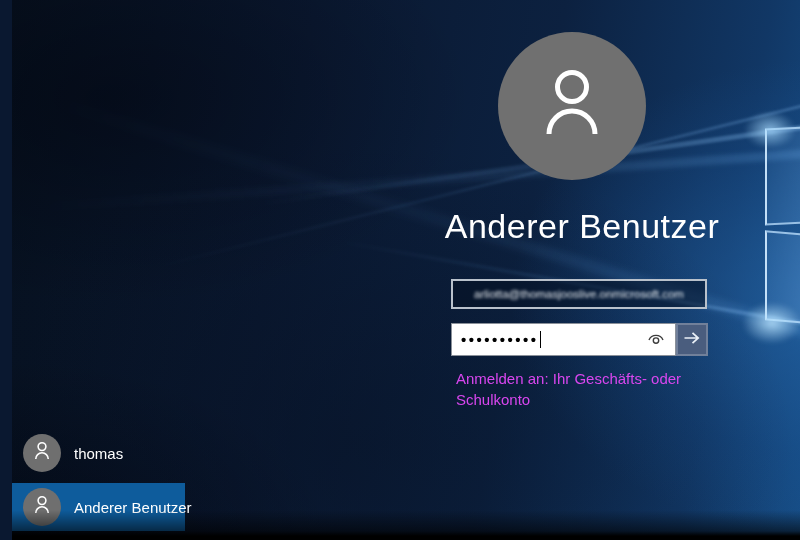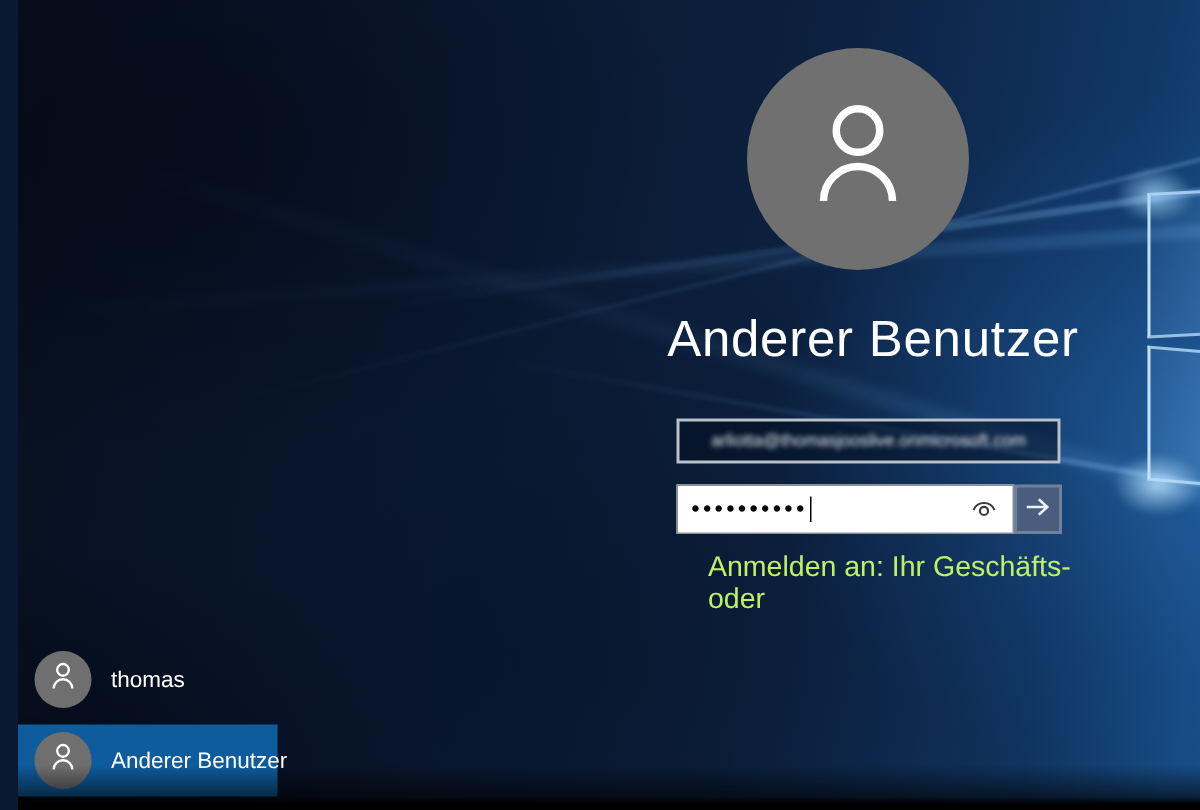--- a/index.html
+++ b/index.html
@@ -78,22 +78,22 @@
   .reveal-btn{
     margin-left:auto;width:26px;height:29px;border:none;background:transparent;
     display:flex;align-items:center;justify-content:center;padding:0;cursor:pointer;
   }
   .submit-btn{
     position:absolute;right:0;top:0;width:32px;height:33px;box-sizing:border-box;
     background:#4a5d7e;border:2px solid rgba(255,255,255,.22);
     display:flex;align-items:center;justify-content:center;cursor:pointer;padding:0;
   }
   .caption{
-    position:absolute;left:460px;top:368px;width:250px;
-    color:#bef264;font-size:19px;line-height:21px;
+    position:absolute;left:444px;top:368px;width:250px;
+    color:#d946ef;font-size:15px;line-height:21px;
   }
 
   
   .user-row{
     position:absolute;left:0;width:173px;height:48px;
     display:flex;align-items:center;cursor:pointer;
   }
   .user-row.selected{background:#0e5c9c;}
   .row-thomas{top:429px;}
   .row-other{top:483px;}
@@ -152,20 +152,21 @@
       <span>
         <svg width="20" height="16" viewBox="0 0 20 16">
           <path d="M2.5 8 H 16 M10.5 2.8 L 16.2 8 L 10.5 13.2" fill="none" stroke="#eaf0f7" stroke-width="1.7"></path>
         </svg>
       </span>
     </button>
   </div>
 
   <div class="caption">
     <div>Anmelden an: Ihr Geschäfts- oder</div>
+    <div>Schulkonto</div>
   </div>
 
   <div class="user-row row-thomas">
     <div class="avatar-small">
       <span>
         <svg width="26" height="26" viewBox="0 0 100 100">
           <circle cx="50" cy="33" r="15" fill="none" stroke="#ffffff" stroke-width="6"></circle>
           <path d="M26 81 a24 24 0 0 1 48 0" fill="none" stroke="#ffffff" stroke-width="6"></path>
         </svg>
       </span>

